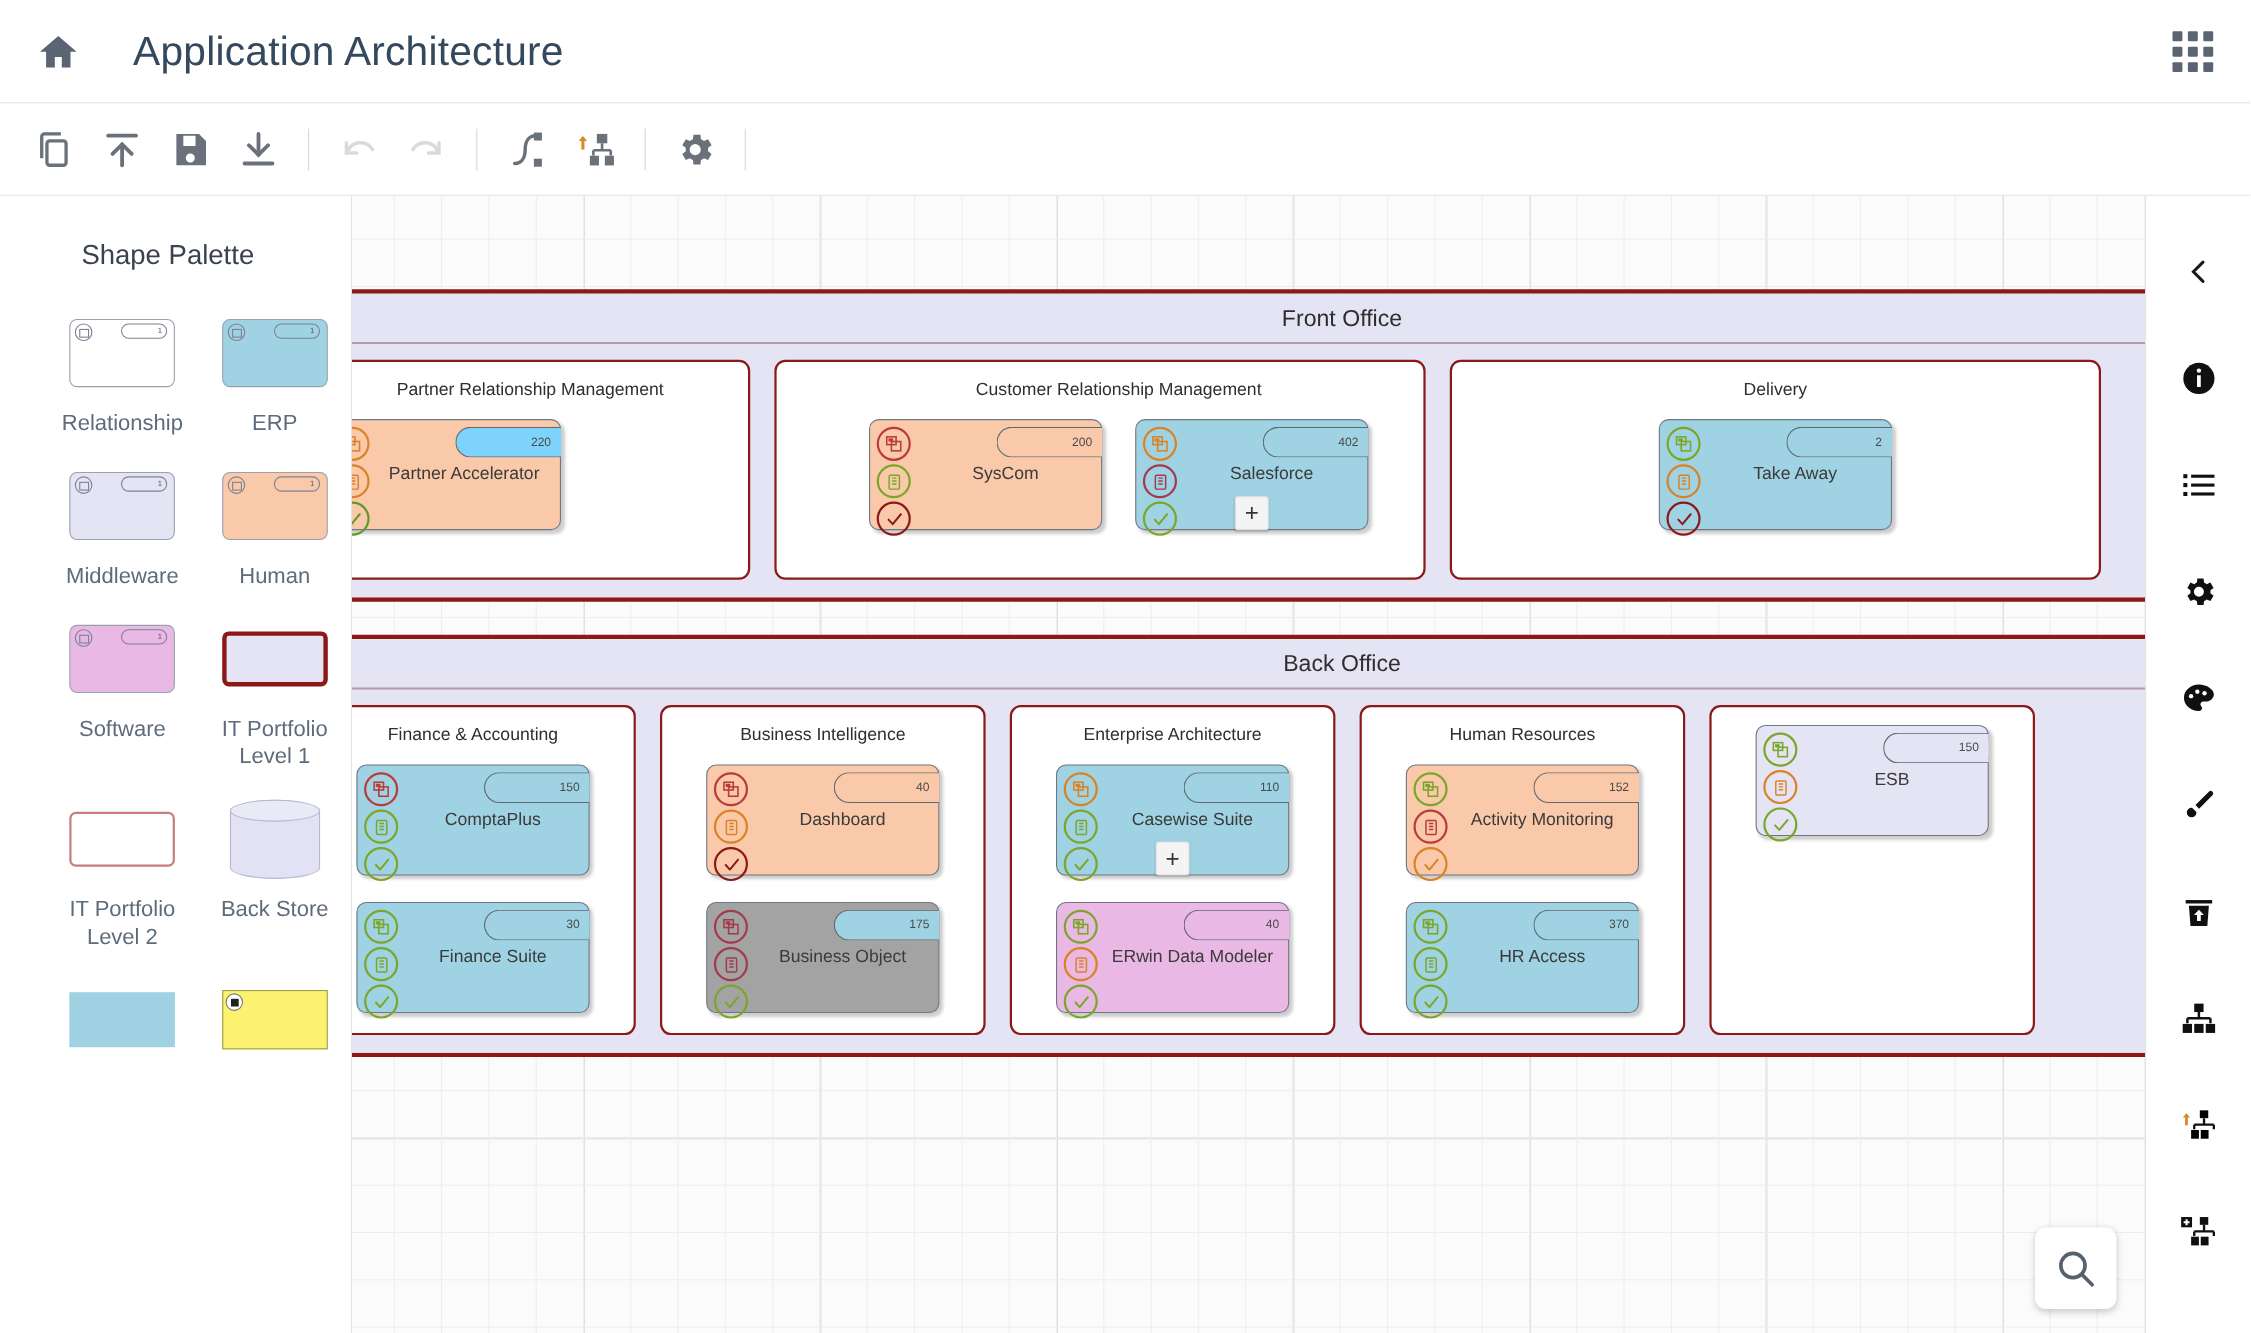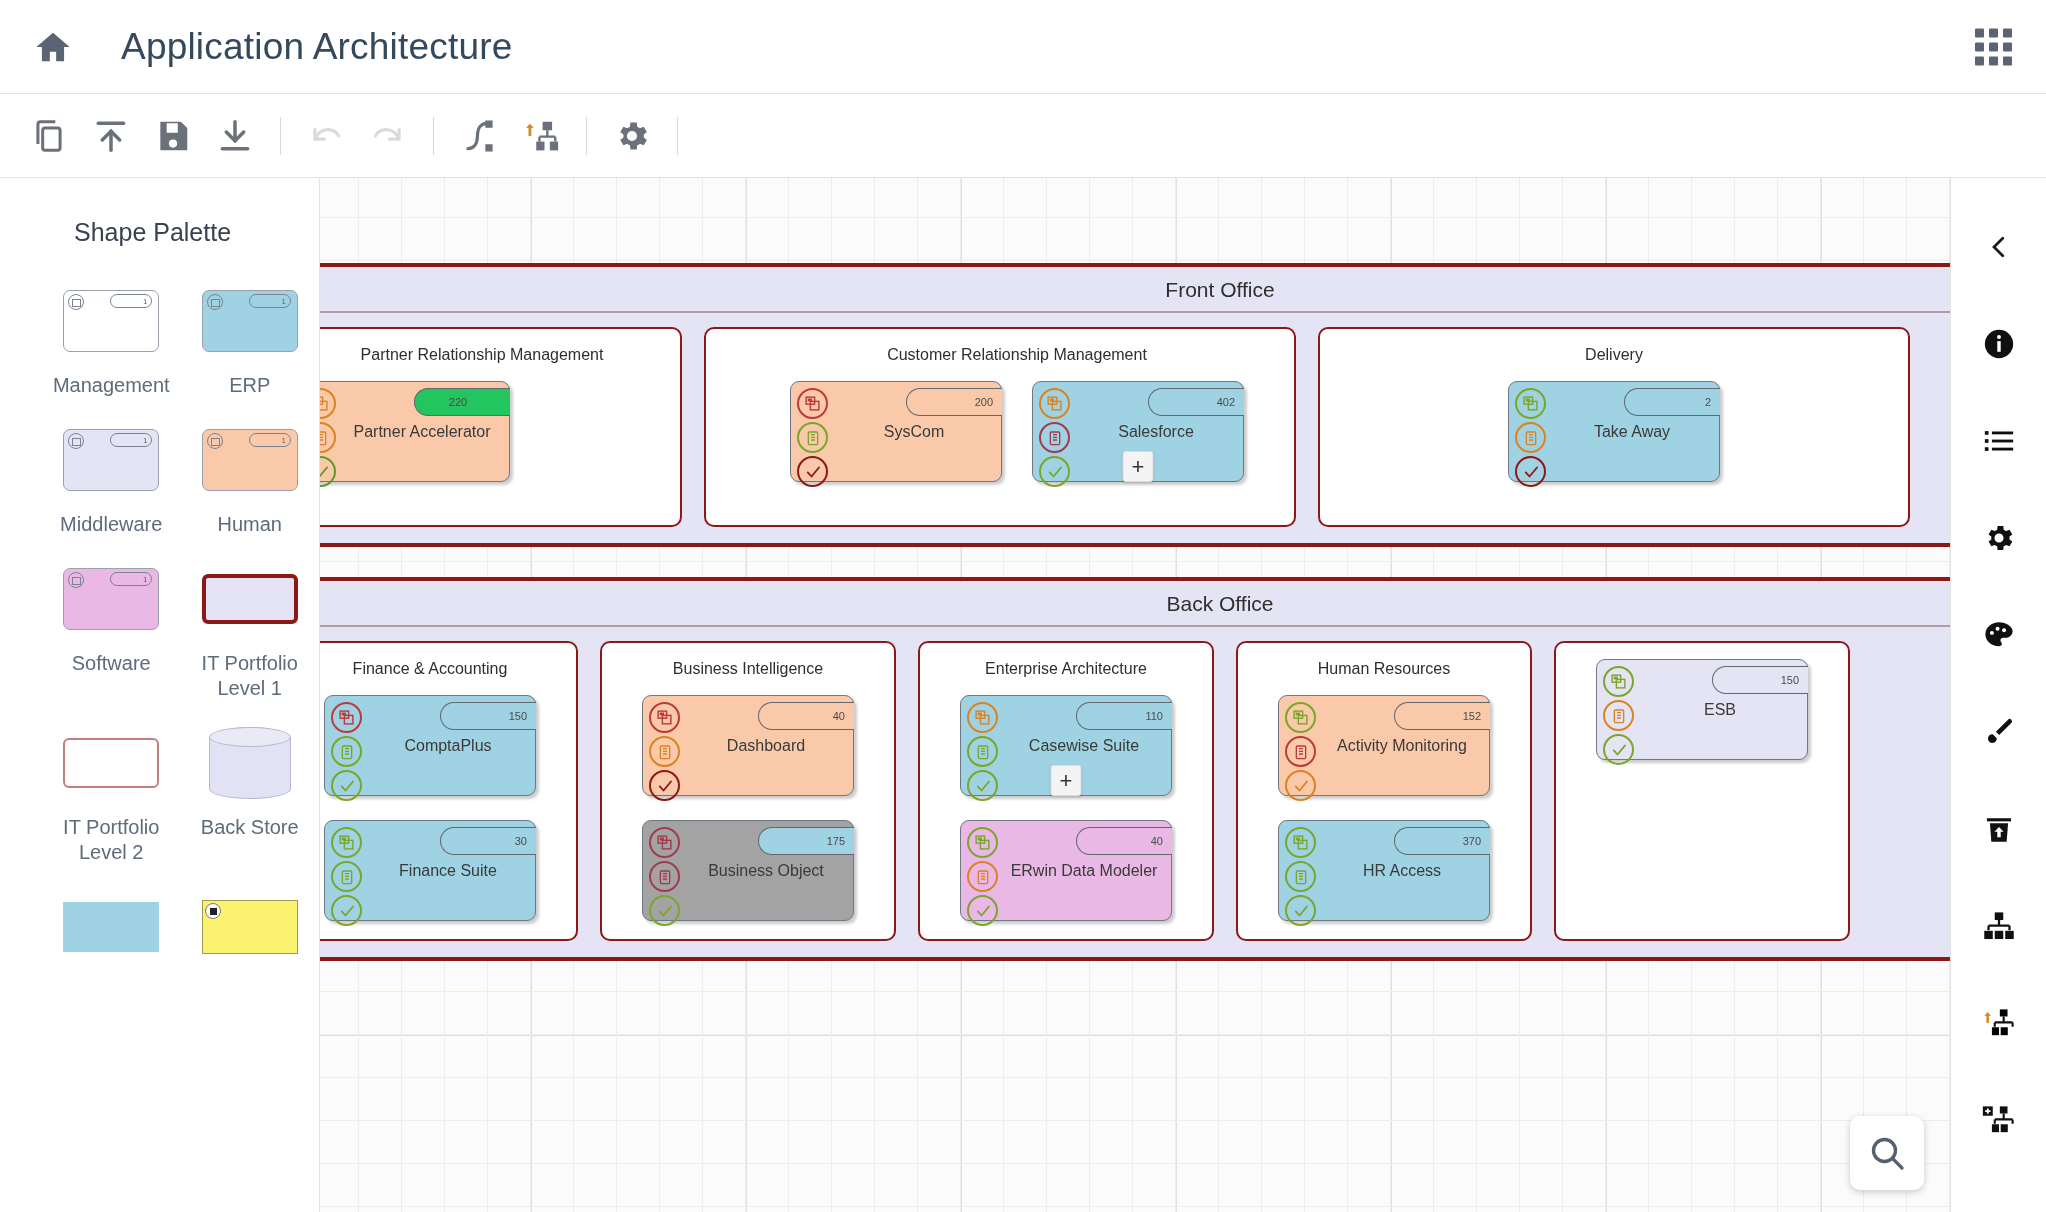--- a/index.html
+++ b/index.html
@@ -416,21 +416,21 @@
     <div id="palette-title">Shape Palette</div>
     <div id="palette-grid">
 
       <div class="pal-item">
         <div class="pal-shape-box">
           <div class="app-chip" style="background:#ffffff">
             <span class="c-left"></span>
             <span class="c-badge">1</span>
           </div>
         </div>
-        <div class="pal-label">Management</div>
+        <div class="pal-label">Relationship</div>
       </div>
 
       <div class="pal-item">
         <div class="pal-shape-box">
           <div class="app-chip" style="background:#9fd3e3">
             <span class="c-left"></span>
             <span class="c-badge">1</span>
           </div>
         </div>
         <div class="pal-label">ERP</div>
@@ -528,21 +528,21 @@
                         <rect x="5" y="3" width="14" height="19" rx="1.6"></rect>
                         <path d="M9 7h6M9 11h6M9 15h6"></path>
                       </svg>
                     </div>
                     <div class="ind" style="color: rgb(95, 154, 40);">
                       <svg width="18" height="18" viewBox="0 0 24 24" fill="none" stroke="currentColor" stroke-width="2.4" stroke-linecap="round" stroke-linejoin="round">
                         <path d="M5 12.5 10 18 20 6"></path>
                       </svg>
                     </div>
                   </div>
-                  <div class="badge" style="background: #22c55e; text-align: center;">220</div>
+                  <div class="badge" style="background: #7dd3fc;">220</div>
                   <div class="title">Partner Accelerator</div>
                 </div>
               </div>
             </div>
             <div class="group-box" style="flex: 0 0 592px; padding-left: 48px;">
               <div class="group-title">Customer Relationship Management</div>
               <div class="group-apps" style="flex-direction: row; justify-content: center; gap: 30px;">
                 <div class="app-node" style="background: rgb(249, 201, 170);">
                   <div class="ind-col">
                     <div class="ind" style="color: rgb(185, 59, 59);">

